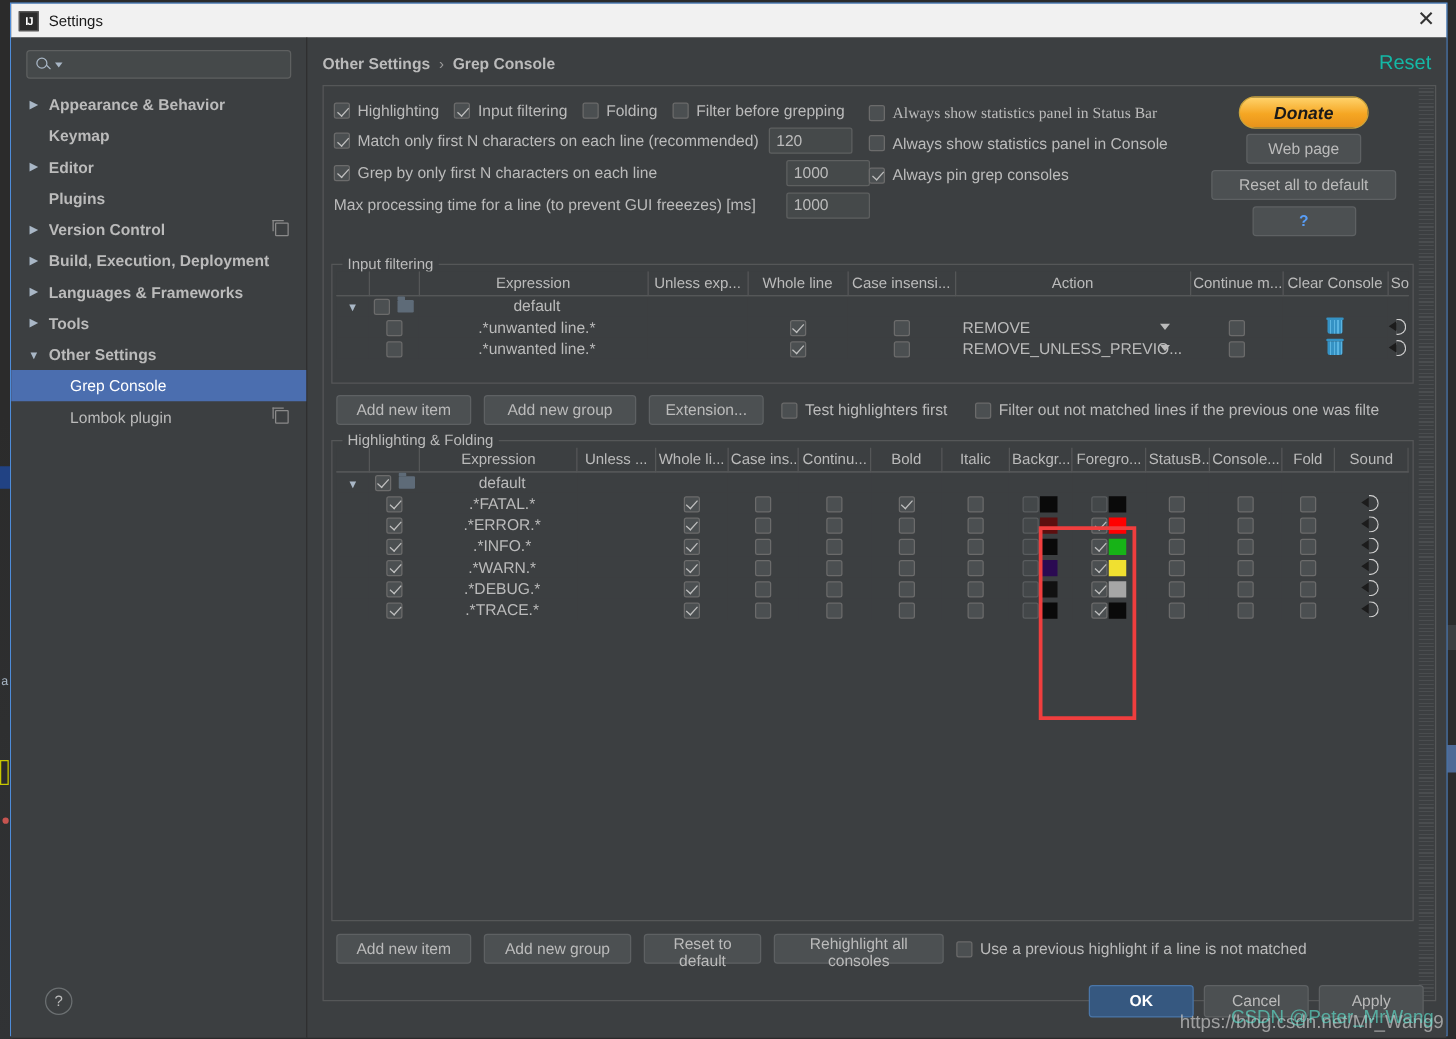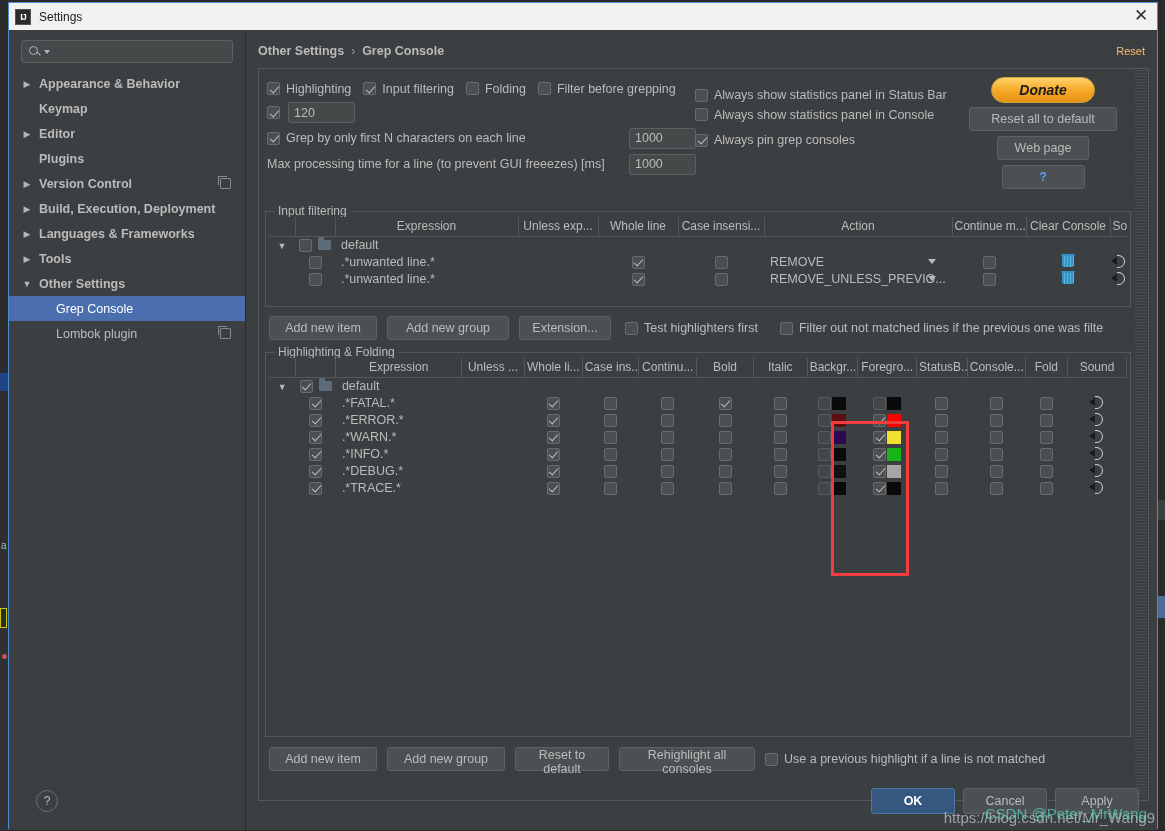--- a/index.html
+++ b/index.html
@@ -107,21 +107,21 @@
   #main {
     flex: 1; background: #3c3f41; position: relative;
     padding: 10px 8px 0 12px;
   }
   #breadcrumb-row {
     display: flex; align-items: center; height: 22px; margin-bottom: 6px;
   }
   .crumb { color: #bbbbbb; font-size: 12.5px; font-weight: bold; }
   .crumb-sep { color: #999; margin: 0 7px; font-size: 12px; }
   #reset-link {
-    margin-left: auto; color: #fdba74; font-size: 11px;
+    margin-left: auto; color: #14b8a6; font-size: 16px;
     cursor: pointer; margin-right: 4px;
   }
   #settings-panel {
     border: 1px solid #555758; background: #3c3f41;
     position: relative; height: 733px;
     padding: 8px 6px 0 8px;
   }
 
   
   .cb {
@@ -171,21 +171,21 @@
   .tbl thead th {
     background: #3c3f41; color: #bbbbbb; font-weight: normal;
     font-size: 12px; height: 19px; border-right: 1px solid #555758;
     border-bottom: 1px solid #555758; overflow: hidden; white-space: nowrap;
     text-align: center; padding: 0 2px;
   }
   .tbl tbody td {
     height: 17px; font-size: 12.5px; color: #bbbbbb;
     text-align: center; padding: 0; overflow: hidden; white-space: nowrap;
   }
-  .tbl tbody td.expr { text-align: left; padding-left: 6px; }
+  .tbl tbody td.expr { text-align: center; padding-left: 6px; }
   .tbl-body-bg { background: #3c3f41; }
 
   .twisty { font-size: 9px; color:#a9b7c6; }
   .folder-icon {
     display:inline-block; width: 13px; height: 10px; background:#5e6b78;
     border-radius: 1px; position: relative; vertical-align: middle;
   }
   .folder-icon::before {
     content:""; position:absolute; left:0; top:-3px; width:6px;height:3px;
     background:#5e6b78; border-radius:1px 1px 0 0;
@@ -362,57 +362,58 @@
                 <span class="cb"></span>
                 <span class="cb-label">Folding</span>
               </span>
               <span class="cb-row">
                 <span class="cb"></span>
                 <span class="cb-label">Filter before grepping</span>
               </span>
             </div>
           <div style="height:25px;display:flex;align-items:center;">
             <span class="cb checked"></span>
+            <span class="cb-label">Match only first N characters on each line (recommended)</span>
             <input class="txtfield" style="width: 67px; margin-left: 8px;" value="120">
           </div>
           <div style="height:26px;display:flex;align-items:center;">
             <span class="cb checked"></span>
             <span class="cb-label">Grep by only first N characters on each line</span>
             <input class="txtfield" style="width: 67px; position: absolute; left: 362px;" value="1000">
           </div>
           <div style="height:26px;display:flex;align-items:center;">
             <span class="cb-label" style="margin-left:0">Max processing time for a line (to prevent GUI freeezes) [ms]</span>
             <input class="txtfield" style="width: 67px; position: absolute; left: 362px;" value="1000">
           </div>
         </div>
 
         <div style="position:absolute;left:436px;top:10px;">
-          <div style="height:23px;display:flex;align-items:flex-end;">
+          <div style="height:23px;display:flex;align-items:center;font-family:Liberation Serif, serif;">
             <span class="cb"></span>
             <span class="cb-label">Always show statistics panel in Status Bar</span>
           </div>
           <div style="height:25px;display:flex;align-items:center;">
             <span class="cb"></span>
             <span class="cb-label">Always show statistics panel in Console</span>
           </div>
           <div style="height:26px;display:flex;align-items:center;">
             <span class="cb checked"></span>
             <span class="cb-label">Always pin grep consoles</span>
           </div>
         </div>
 
         <div style="position:absolute;left:704px;top:8px;width:160px;">
           <div style="height:30px;text-align:center;">
             <button id="donate-btn">Donate</button>
           </div>
           <div style="height:29px;text-align:center;">
+            <button class="btn" style="width:92px;">Web page</button>
+          </div>
+          <div style="height:29px;text-align:center;">
             <button class="btn" style="width:148px;">Reset all to default</button>
-          </div>
-          <div style="height:29px;text-align:center;">
-            <button class="btn" style="width:92px;">Web page</button>
           </div>
           <div style="height:29px;text-align:center;">
             <button class="btn" id="help-btn" style="width:83px;">?</button>
           </div>
         </div>
 
         <div class="groupbox" style="left:6px;top:142px;width:866px;height:96px;">
           <span class="gb-title">Input filtering</span>
           <div style="position:absolute;left:3px;top:5px;right:3px;bottom:3px;overflow:hidden;">
             <table class="tbl" id="if-table">
@@ -586,46 +587,46 @@
                     <td><span class="cb dim"></span><span class="swatch" style="background: rgb(92, 15, 15);"></span></td>
                     <td><span class="cb checked"></span><span class="swatch" style="background: rgb(255, 0, 0);"></span></td>
                     <td><span class="cb"></span></td>
                     <td><span class="cb"></span></td>
                     <td><span class="cb"></span></td>
                     <td><span class="sound-icon"></span></td>
                   </tr>
                   <tr>
                     <td></td>
                     <td><span class="cb checked"></span></td>
+                    <td class="expr">.*INFO.*</td>
+                    <td></td>
+                    <td><span class="cb checked"></span></td>
+                    <td><span class="cb"></span></td>
+                    <td><span class="cb"></span></td>
+                    <td><span class="cb"></span></td>
+                    <td><span class="cb"></span></td>
+                    <td><span class="cb dim"></span><span class="swatch" style="background: rgb(10, 10, 10);"></span></td>
+                    <td><span class="cb checked"></span><span class="swatch" style="background: rgb(23, 179, 23);"></span></td>
+                    <td><span class="cb"></span></td>
+                    <td><span class="cb"></span></td>
+                    <td><span class="cb"></span></td>
+                    <td><span class="sound-icon"></span></td>
+                  </tr>
+                  <tr>
+                    <td></td>
+                    <td><span class="cb checked"></span></td>
                     <td class="expr">.*WARN.*</td>
                     <td></td>
                     <td><span class="cb checked"></span></td>
                     <td><span class="cb"></span></td>
                     <td><span class="cb"></span></td>
                     <td><span class="cb"></span></td>
                     <td><span class="cb"></span></td>
                     <td><span class="cb dim"></span><span class="swatch" style="background: rgb(43, 10, 82);"></span></td>
                     <td><span class="cb checked"></span><span class="swatch" style="background: rgb(240, 224, 48);"></span></td>
-                    <td><span class="cb"></span></td>
-                    <td><span class="cb"></span></td>
-                    <td><span class="cb"></span></td>
-                    <td><span class="sound-icon"></span></td>
-                  </tr>
-                  <tr>
-                    <td></td>
-                    <td><span class="cb checked"></span></td>
-                    <td class="expr">.*INFO.*</td>
-                    <td></td>
-                    <td><span class="cb checked"></span></td>
-                    <td><span class="cb"></span></td>
-                    <td><span class="cb"></span></td>
-                    <td><span class="cb"></span></td>
-                    <td><span class="cb"></span></td>
-                    <td><span class="cb dim"></span><span class="swatch" style="background: rgb(10, 10, 10);"></span></td>
-                    <td><span class="cb checked"></span><span class="swatch" style="background: rgb(23, 179, 23);"></span></td>
                     <td><span class="cb"></span></td>
                     <td><span class="cb"></span></td>
                     <td><span class="cb"></span></td>
                     <td><span class="sound-icon"></span></td>
                   </tr>
                   <tr>
                     <td></td>
                     <td><span class="cb checked"></span></td>
                     <td class="expr">.*DEBUG.*</td>
                     <td></td>

